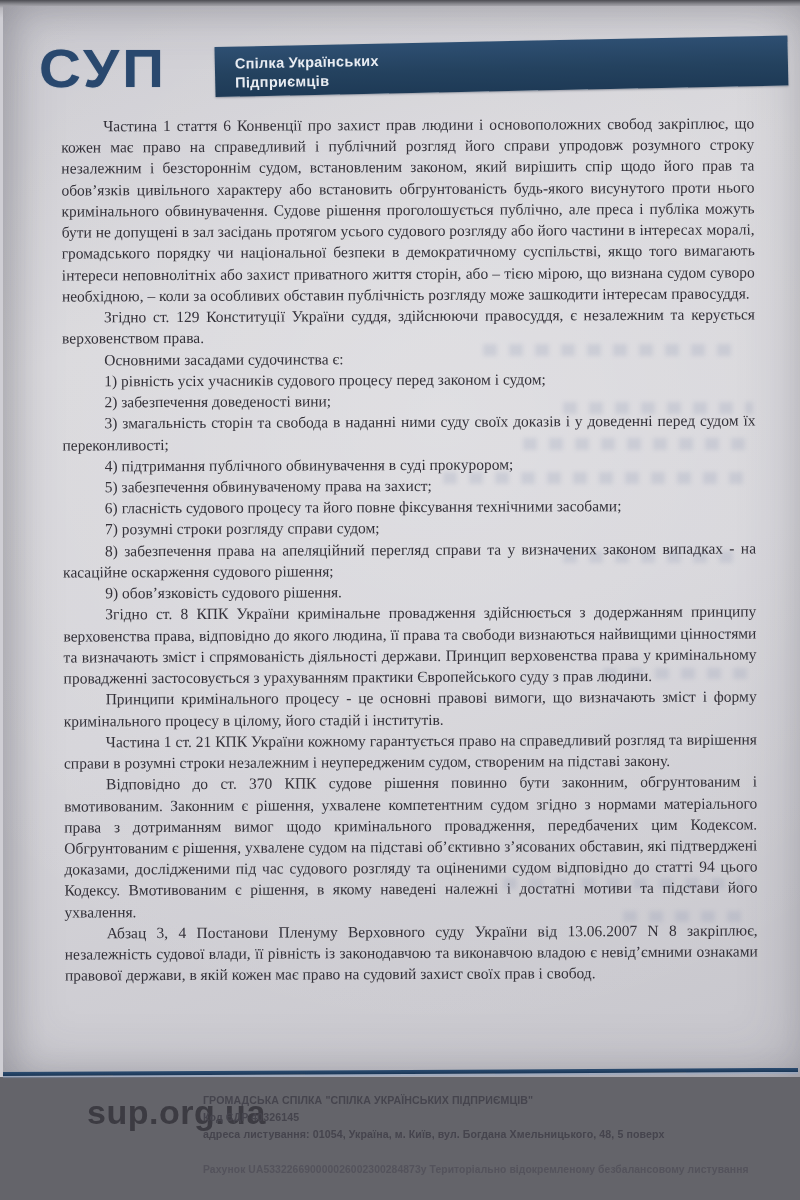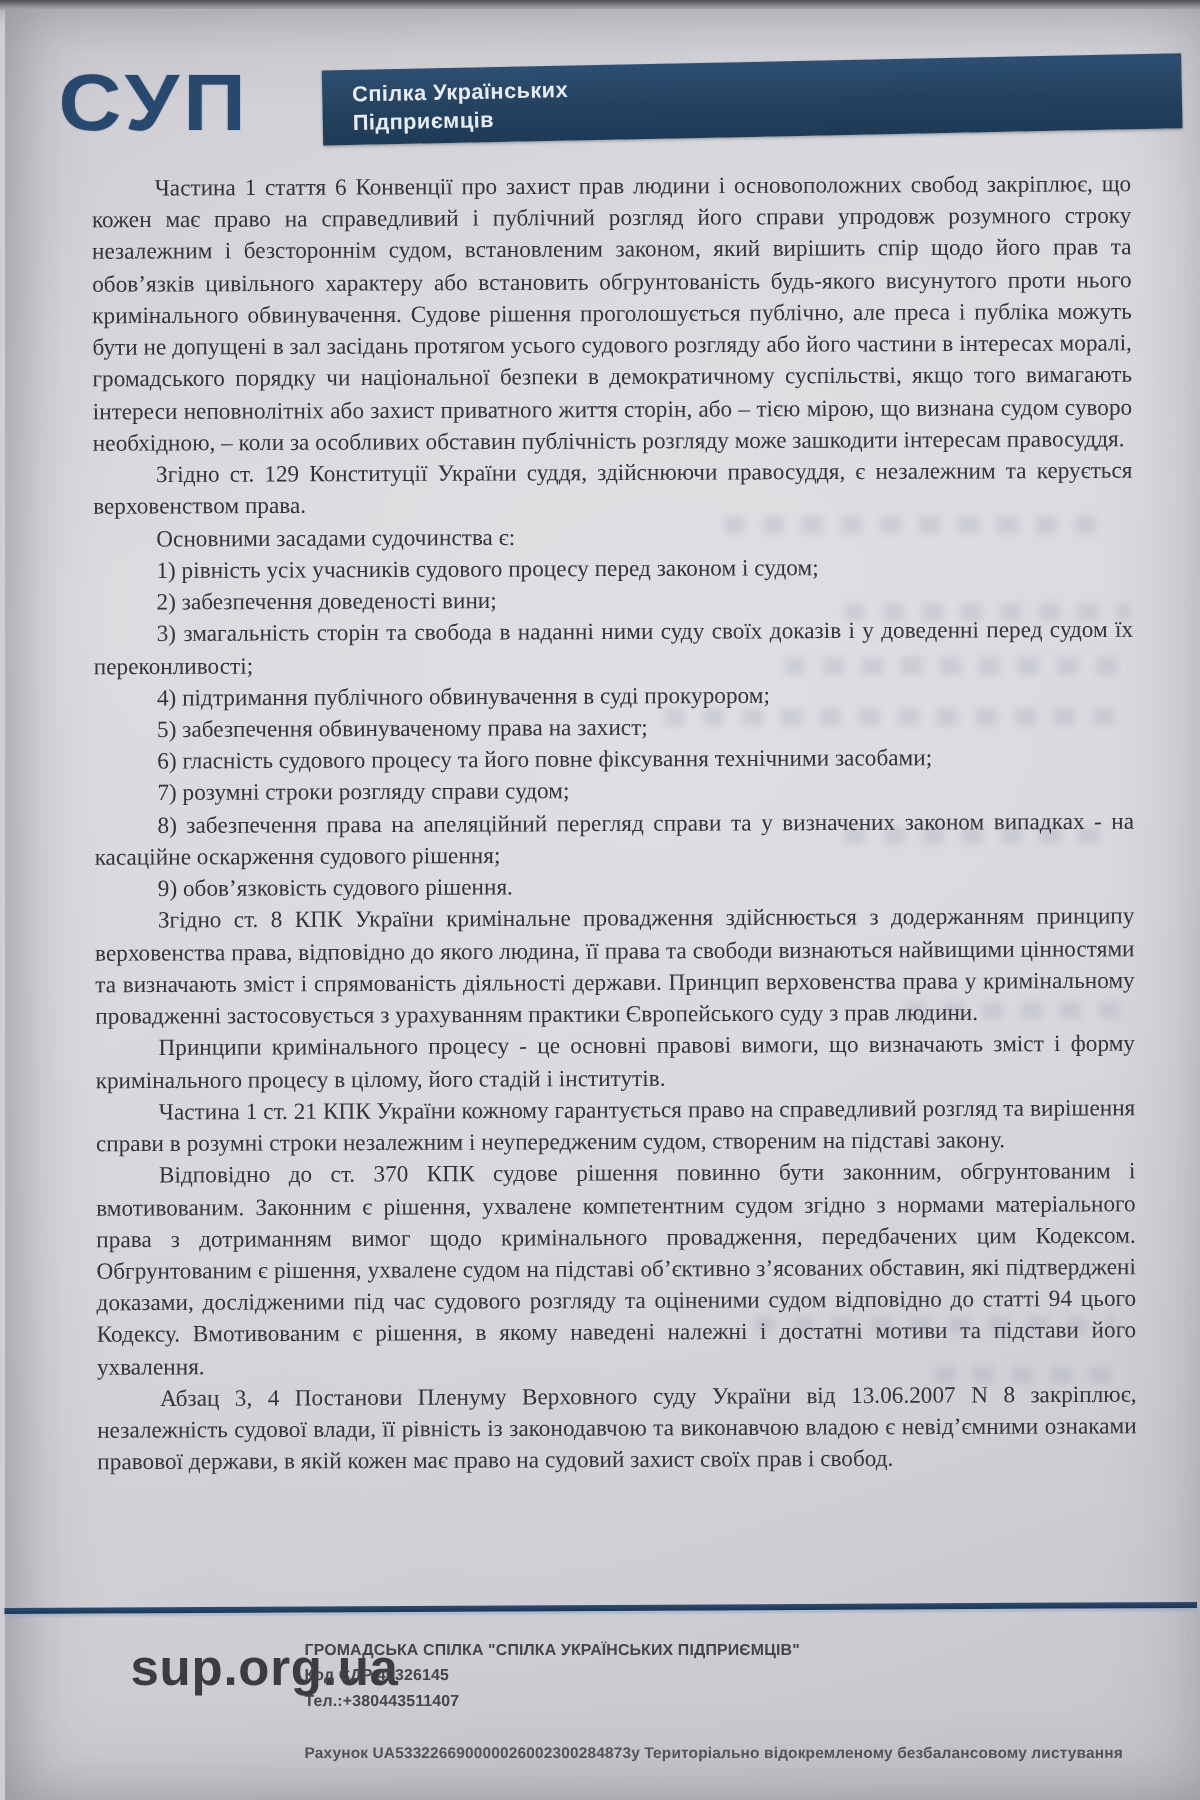--- a/index.html
+++ b/index.html
@@ -1,16 +1,16 @@
 <!DOCTYPE html>
 <html lang="uk"><head>
 <meta charset="utf-8">
 <style>
   html,body{margin:0;padding:0;width:800px;height:1200px;overflow:hidden;background:#64646a;}
-  .photo{position:relative;width:800px;height:1200px;background:linear-gradient(180deg,#4c4c52 0,#8a8a90 4px,#b9b8be 8px,#cfced4 18px);}
+  .photo{position:relative;width:800px;height:1077px;background:linear-gradient(180deg,#4c4c52 0,#8a8a90 4px,#b9b8be 8px,#cfced4 18px);}
   .paper{
     position:absolute;top:6px;left:3px;right:0;bottom:0;
     background:
       radial-gradient(130% 95% at 55% 38%, rgba(255,255,255,.22), rgba(0,0,0,0) 62%),
       linear-gradient(162deg,#cbcad0 0%,#d8d7db 28%,#d5d4d9 58%,#c7c6cc 100%);
     box-shadow:inset 0 0 60px rgba(60,60,70,.25), inset 12px 0 30px rgba(60,60,70,.18);
   }
   
   .logo{
     position:absolute;left:36px;top:34px;
@@ -105,20 +105,20 @@
       <p>Частина 1 ст. 21 КПК України кожному гарантується право на справедливий розгляд та вирішення справи в розумні строки незалежним і неупередженим судом, створеним на підставі закону.</p>
       <p>Відповідно до ст. 370 КПК судове рішення повинно бути законним, обгрунтованим і вмотивованим. Законним є рішення, ухвалене компетентним судом згідно з нормами матеріального права з дотриманням вимог щодо кримінального провадження, передбачених цим Кодексом. Обгрунтованим є рішення, ухвалене судом на підставі об’єктивно з’ясованих обставин, які підтверджені доказами, дослідженими під час судового розгляду та оціненими судом відповідно до статті 94 цього Кодексу. Вмотивованим є рішення, в якому наведені належні і достатні мотиви та підстави його ухвалення.</p>
       <p>Абзац 3, 4 Постанови Пленуму Верховного суду України від 13.06.2007 N 8 закріплює, незалежність судової влади, її рівність із законодавчою та виконавчою владою є невід’ємними ознаками правової держави, в якій кожен має право на судовий захист своїх прав і свобод.</p>
     </div>
 
     <div class="rule"></div>
     <div class="site">sup.org.ua</div>
     <div class="finfo">
       <div class="row">ГРОМАДСЬКА СПІЛКА "СПІЛКА УКРАЇНСЬКИХ ПІДПРИЄМЦІВ"</div>
       <div class="row">Код ЄДР 40326145</div>
-      <div class="row">Тел.:+380443511407</div>
+      <div class="row">адреса листування: 01054, Україна, м. Київ, вул. Богдана Хмельницького, 48, 5 поверх</div>
     </div>
     <div class="facct">
       <div class="row">Рахунок UA533226690000026002300284873у Територіально відокремленому безбалансовому листування</div>
     </div>
 
   </div>
 </div>
 
 </body></html>

